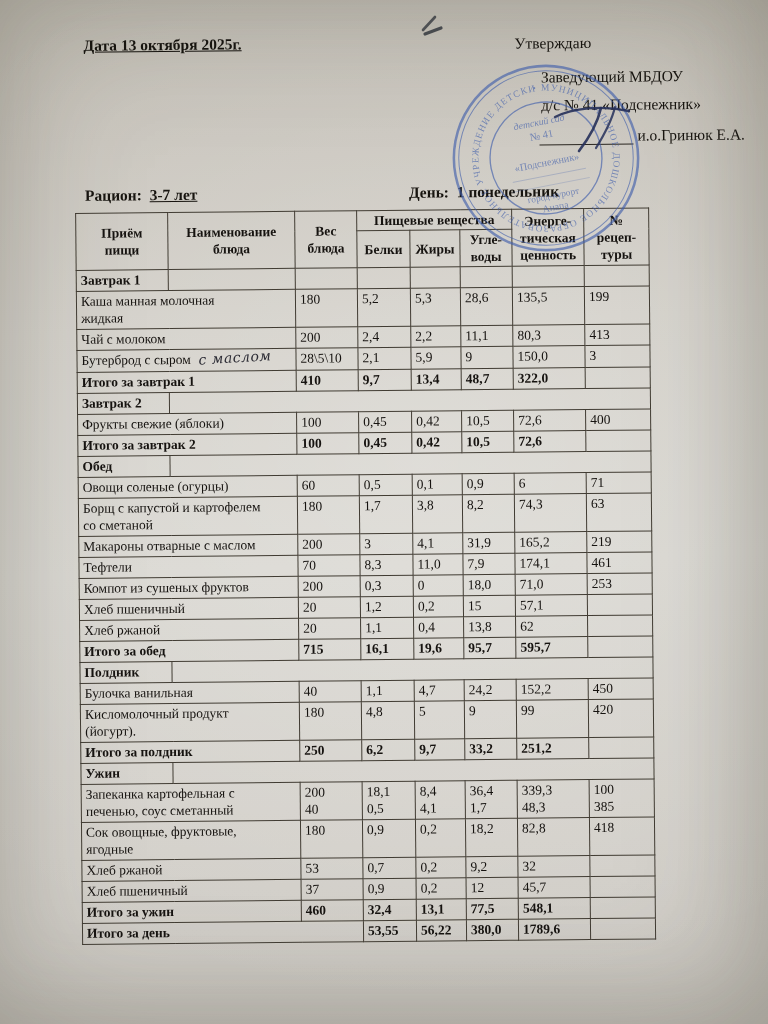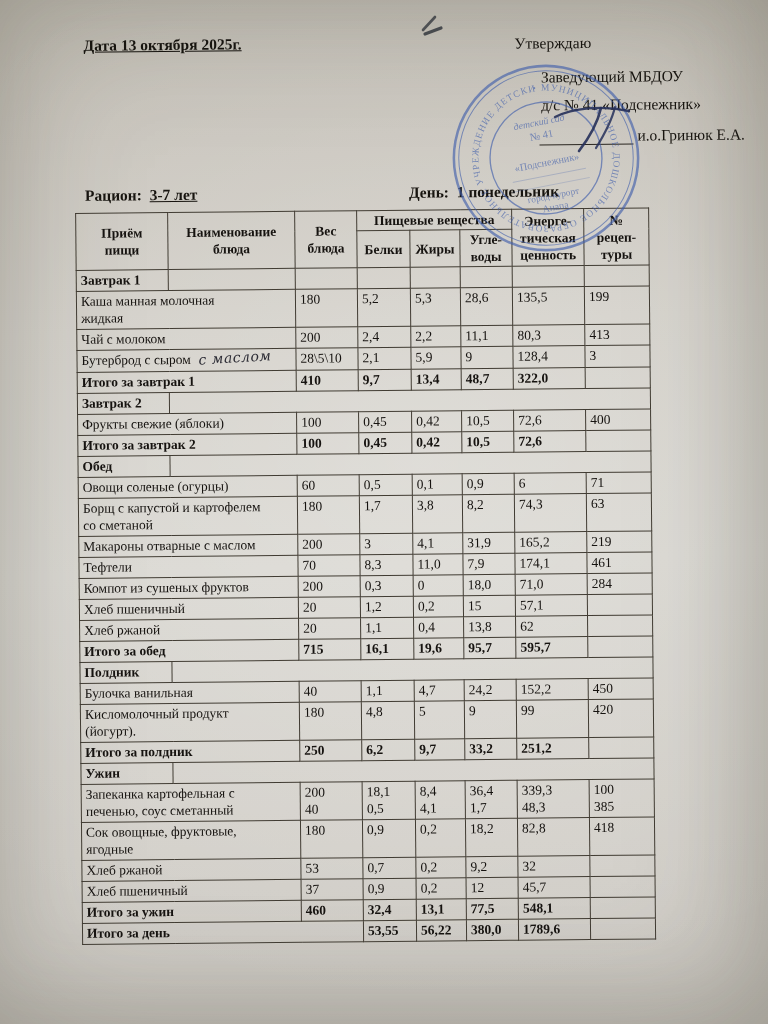--- a/index.html
+++ b/index.html
@@ -144,21 +144,21 @@
             <td class="num">11,1</td>
             <td class="num">80,3</td>
             <td class="num">413</td>
           </tr>
           <tr class="dish">
             <td class="name" colspan="2">Бутерброд с сыром<span class="hand">с маслом</span></td>
             <td class="num">28\5\10</td>
             <td class="num">2,1</td>
             <td class="num">5,9</td>
             <td class="num">9</td>
-            <td class="num">128,4</td>
+            <td class="num">150,0</td>
             <td class="num">3</td>
           </tr>
           <tr class="total">
             <td class="name" colspan="2">Итого за завтрак 1</td>
             <td class="num">410</td>
             <td class="num">9,7</td>
             <td class="num">13,4</td>
             <td class="num">48,7</td>
             <td class="num">322,0</td>
             <td class="num"></td>
@@ -226,21 +226,21 @@
             <td class="num">174,1</td>
             <td class="num">461</td>
           </tr>
           <tr class="dish">
             <td class="name" colspan="2">Компот из сушеных фруктов</td>
             <td class="num">200</td>
             <td class="num">0,3</td>
             <td class="num">0</td>
             <td class="num">18,0</td>
             <td class="num">71,0</td>
-            <td class="num">284</td>
+            <td class="num">253</td>
           </tr>
           <tr class="dish">
             <td class="name" colspan="2">Хлеб пшеничный</td>
             <td class="num">20</td>
             <td class="num">1,2</td>
             <td class="num">0,2</td>
             <td class="num">15</td>
             <td class="num">57,1</td>
             <td class="num"></td>
           </tr>

